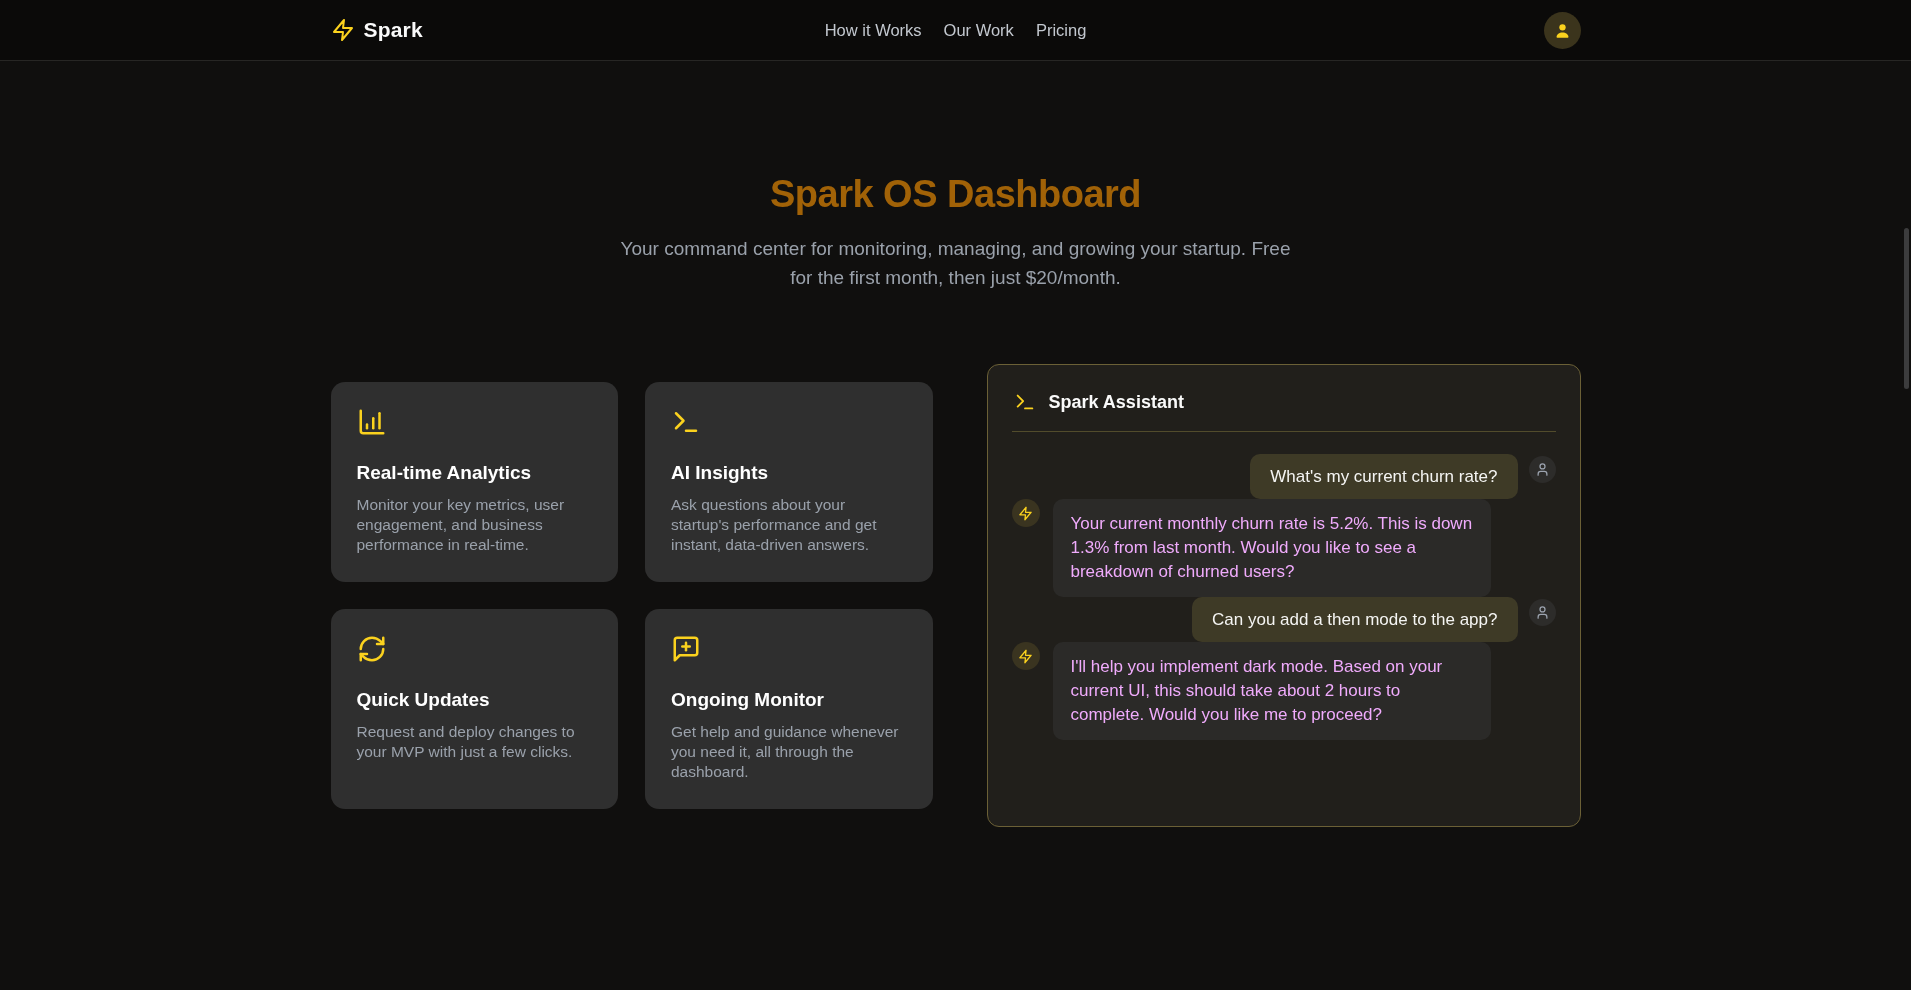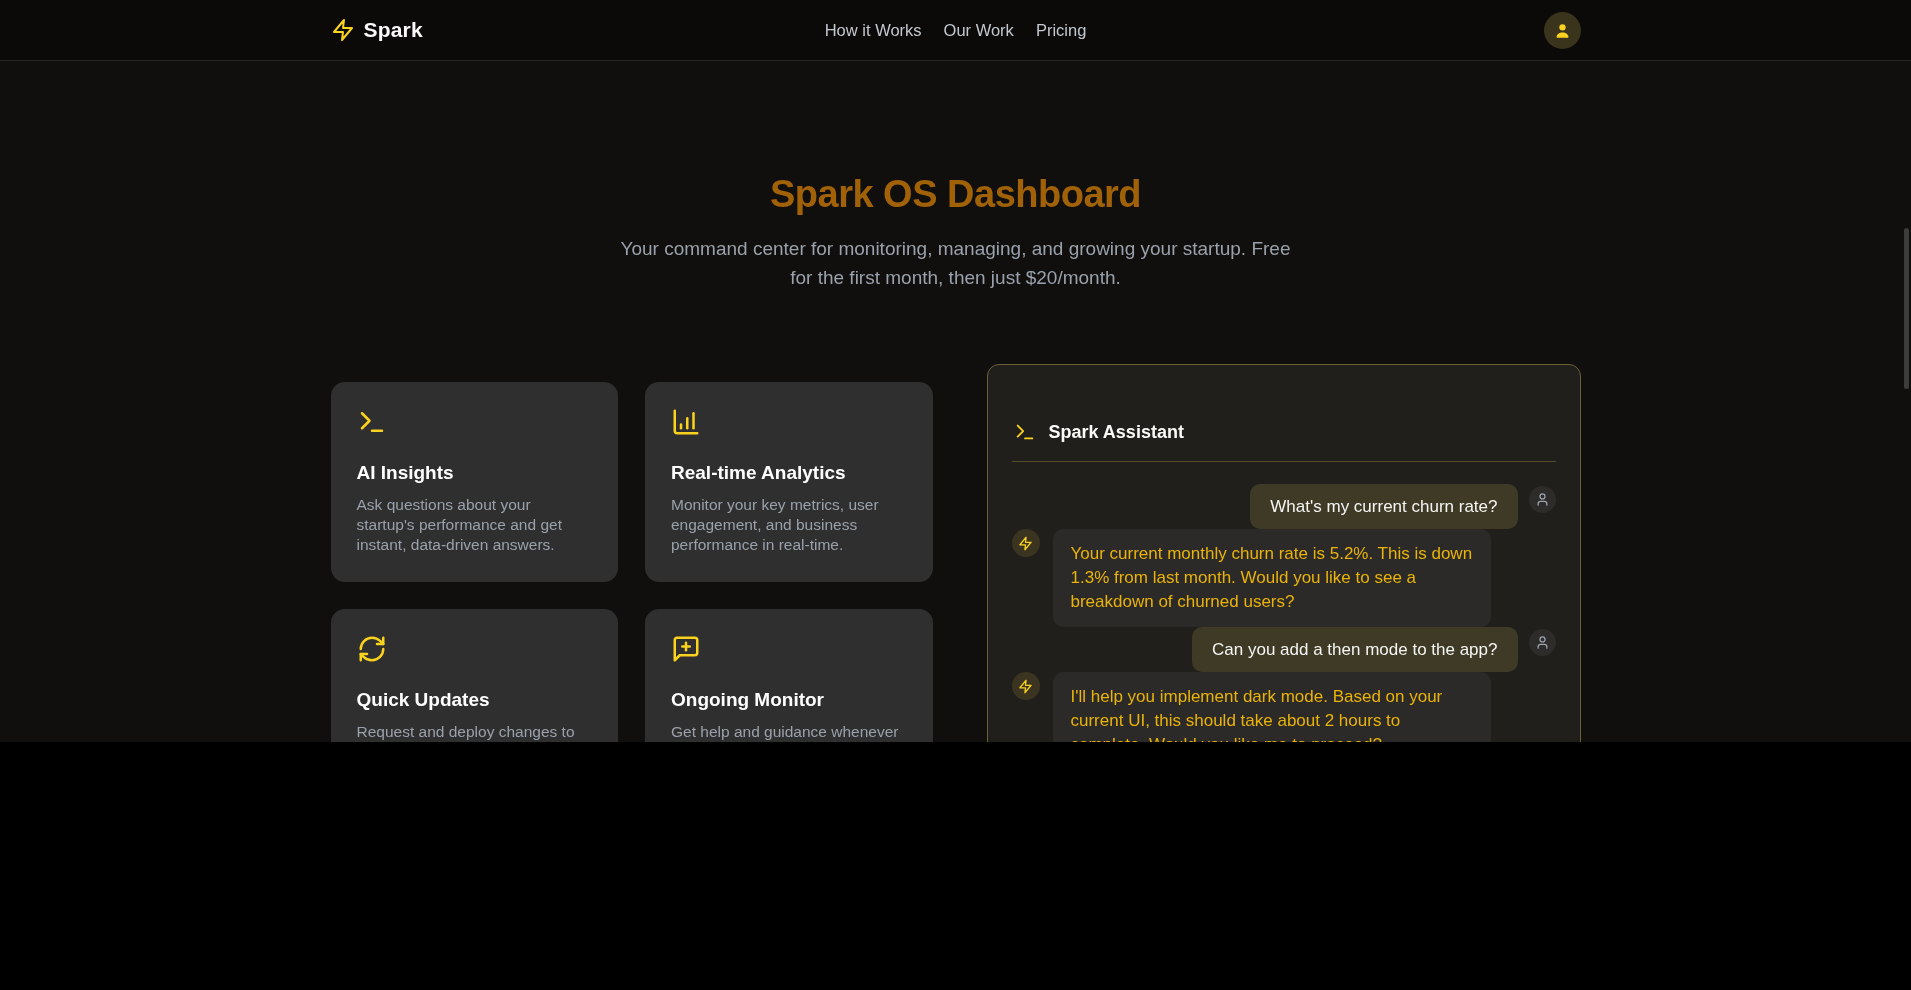--- a/index.html
+++ b/index.html
@@ -9,21 +9,21 @@
     --card-bg:#2f2f2f;
     --panel-bg:#211f1b;
     --panel-border:#6b6036;
     --user-bubble:#3e3a26;
     --assistant-bubble:#2b2a28;
     --text-muted:#9aa1ab;
   }
   *{box-sizing:border-box;margin:0;padding:0;}
   html,body{background:#000;}
   .page{
-    width:1911px;height:742px;position:relative;overflow:hidden;
+    width:1911px;height:990px;position:relative;overflow:hidden;
     background:var(--page-bg);
     font-family:"Liberation Sans", sans-serif;
     -webkit-font-smoothing:antialiased;
   }
   
   .navbar{
     height:61px;background:var(--nav-bg);
     border-bottom:1px solid #272624;
     display:flex;align-items:center;
   }
@@ -63,34 +63,34 @@
   
   .panel{
     width:594px;height:463px;flex:none;
     background:var(--panel-bg);
     border:1px solid var(--panel-border);
     border-radius:12px;padding:22px 24px;
     display:flex;flex-direction:column;
   }
   .panel-header{
     display:flex;align-items:center;gap:13px;
-    padding:4px 2px 18px;border-bottom:1px solid #524c2c;margin-top:30px;
+    padding:4px 2px 18px;border-bottom:1px solid #524c2c;
   }
   .panel-header .icon{color:var(--accent);display:flex;}
   .panel-title{color:#fafafa;font-size:18px;font-weight:bold;}
   .messages{display:flex;flex-direction:column;padding-top:22px;overflow:hidden;}
   .msg{display:flex;align-items:flex-start;}
   .msg.user{justify-content:flex-end;gap:11px;}
   .msg.assistant{justify-content:flex-start;gap:13px;}
   .bubble{border-radius:10px;font-size:17px;}
   .msg.user .bubble{
     background:var(--user-bubble);color:#f5f5f3;padding:12px 20px;line-height:21px;
   }
   .msg.assistant .bubble{
-    background:var(--assistant-bubble);color:#eab308;
+    background:var(--assistant-bubble);color:#f0abfc;
     padding:13px 18px;line-height:24px;max-width:438px;
   }
   .avatar{
     border-radius:50%;display:flex;align-items:center;justify-content:center;flex:none;
   }
   .avatar.user-av{width:27px;height:27px;background:#2d2c2a;color:#9ca3af;margin-top:2px;}
   .avatar.bot-av{width:28px;height:28px;background:#3a3420;color:var(--accent);}
   
   .scrollbar-track{position:absolute;top:0;right:0;width:9px;height:990px;}
   .scrollbar-thumb{
@@ -136,44 +136,44 @@
     <p class="subtitle">Your command center for monitoring, managing, and growing your startup. Free for the first month, then just $20/month.</p>
   </section>
 
   <section class="content-row">
 
     <div class="features">
 
       <div class="card">
         <span class="icon">
           <svg width="30" height="30" viewBox="0 0 24 24" fill="none" stroke="currentColor" stroke-width="2" stroke-linecap="round" stroke-linejoin="round">
-              <polyline points="4 17 10 11 4 5"></polyline>
-              <line x1="12" y1="19" x2="20" y2="19"></line>
-            </svg>
-        </span>
-        <h3>AI Insights</h3>
-        <p>Ask questions about your startup's performance and get instant, data-driven answers.</p>
-      </div>
-
-      <div class="card">
-        <span class="icon">
-          <svg width="30" height="30" viewBox="0 0 24 24" fill="none" stroke="currentColor" stroke-width="2" stroke-linecap="round" stroke-linejoin="round">
               <path d="M3 3v16a2 2 0 0 0 2 2h16"></path>
               <path d="M8 17v-3"></path>
               <path d="M13 17V9"></path>
               <path d="M18 17V5"></path>
             </svg>
         </span>
         <h3>Real-time Analytics</h3>
         <p>Monitor your key metrics, user engagement, and business performance in real-time.</p>
       </div>
 
       <div class="card">
         <span class="icon">
           <svg width="30" height="30" viewBox="0 0 24 24" fill="none" stroke="currentColor" stroke-width="2" stroke-linecap="round" stroke-linejoin="round">
+              <polyline points="4 17 10 11 4 5"></polyline>
+              <line x1="12" y1="19" x2="20" y2="19"></line>
+            </svg>
+        </span>
+        <h3>AI Insights</h3>
+        <p>Ask questions about your startup's performance and get instant, data-driven answers.</p>
+      </div>
+
+      <div class="card">
+        <span class="icon">
+          <svg width="30" height="30" viewBox="0 0 24 24" fill="none" stroke="currentColor" stroke-width="2" stroke-linecap="round" stroke-linejoin="round">
               <path d="M3 12a9 9 0 0 1 9-9 9.75 9.75 0 0 1 6.74 2.74L21 8"></path>
               <path d="M21 3v5h-5"></path>
               <path d="M21 12a9 9 0 0 1-9 9 9.75 9.75 0 0 1-6.74-2.74L3 16"></path>
               <path d="M8 16H3v5"></path>
             </svg>
         </span>
         <h3>Quick Updates</h3>
         <p>Request and deploy changes to your MVP with just a few clicks.</p>
       </div>
 

